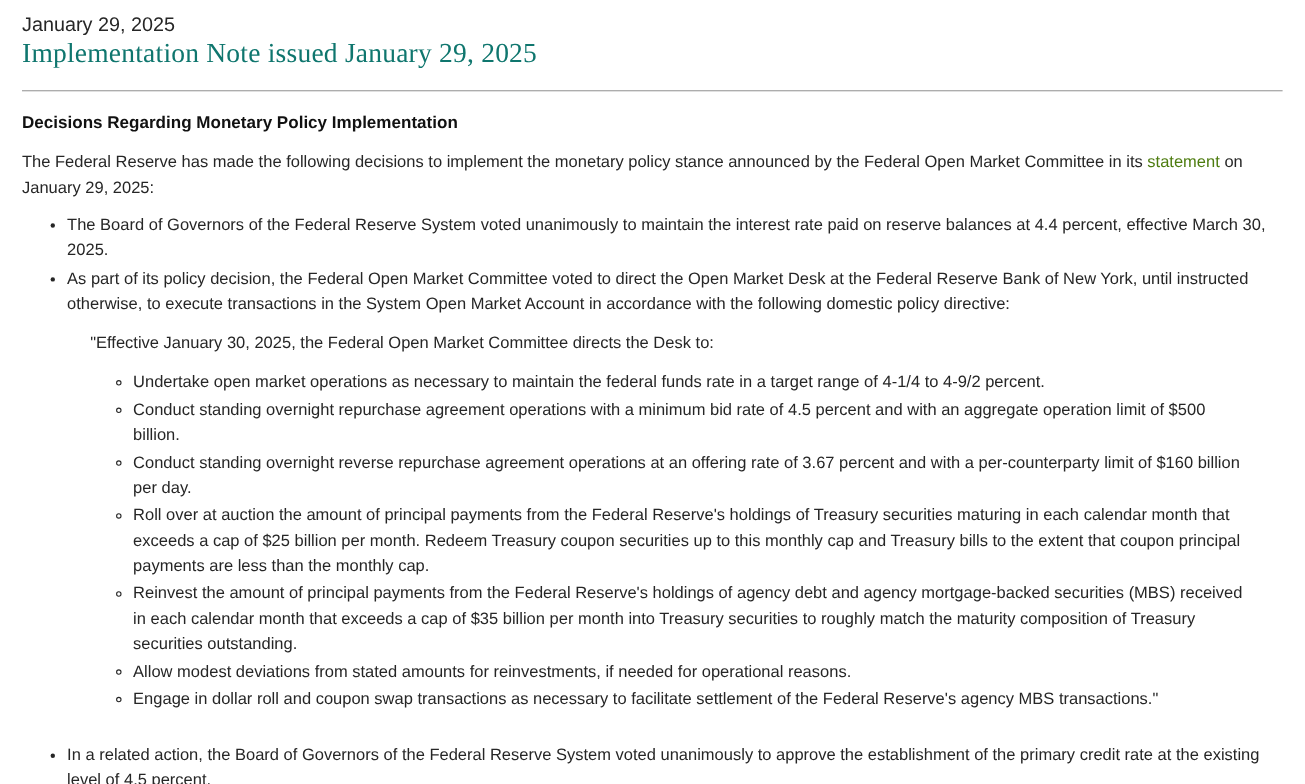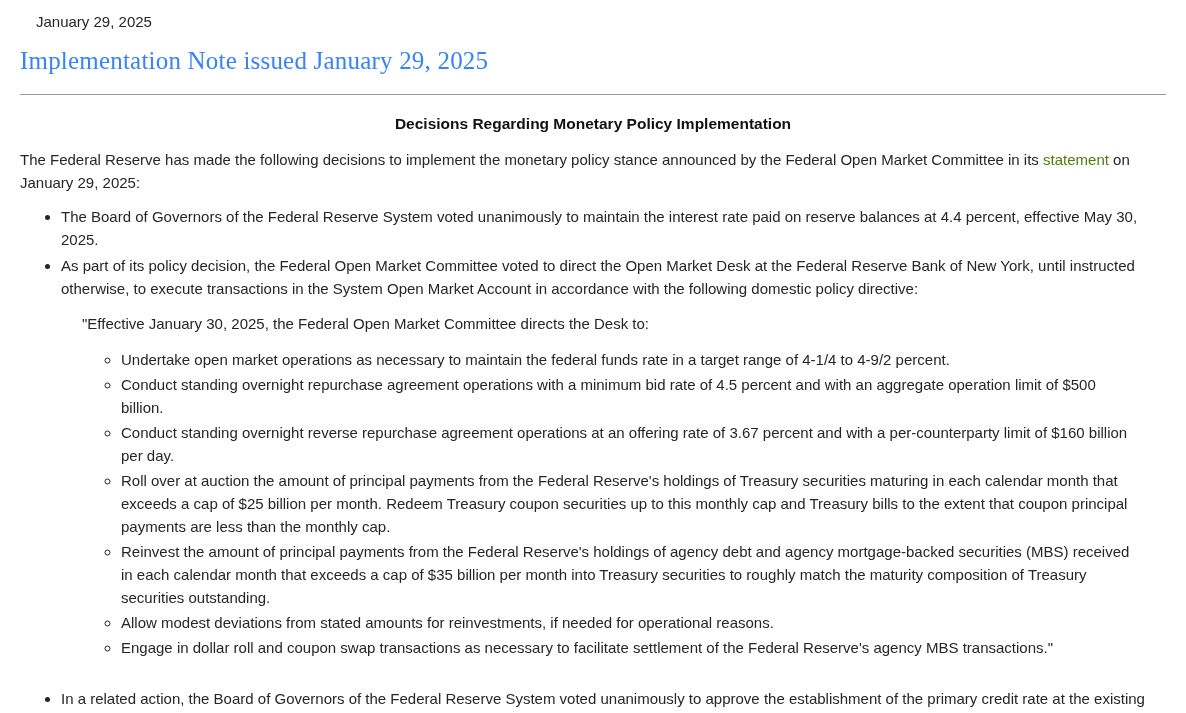--- a/index.html
+++ b/index.html
@@ -7,44 +7,44 @@
   body {
     width: 1186px;
     height: 713px;
     overflow: hidden;
     font-family: "Liberation Sans", sans-serif;
     color: #262626;
   }
   .container { padding: 0 20px 0 20px; }
 
   .date-line {
-    font-size: 15px;
+    font-size: 18px;
     line-height: 18px;
-    margin: 13px 0 0 16px;
+    margin: 13px 0 0 0;
     color: #262626;
   }
 
   h1.page-title {
     font-family: "Liberation Serif", "DejaVu Serif", serif;
     font-weight: 500;
     font-size: 25px;
     line-height: 30px;
-    color: #3b82f6;
-    margin: 15px 0 18px 0;
+    color: #0f766e;
+    margin: 3px 0 18px 0;
     letter-spacing: 0.2px;
   }
 
   hr.divider {
     border: none;
     border-top: 1px solid #9a9a9a;
     margin: 0;
   }
 
   h2.section-heading {
-    text-align: center;
+    text-align: left;
     font-size: 15.5px;
     font-weight: bold;
     color: #111111;
     margin: 20px 0 15px 0;
   }
 
   p.intro {
     font-size: 15px;
     line-height: 23px;
     margin: 0 0 11px 0;
@@ -97,21 +97,21 @@
 
   <h1 class="page-title">Implementation Note issued January 29, 2025</h1>
 
   <hr class="divider">
 
   <h2 class="section-heading">Decisions Regarding Monetary Policy Implementation</h2>
 
   <p class="intro"><span>The Federal Reserve has made the following decisions to implement the monetary policy stance announced by the Federal Open Market Committee in its </span><a class="text-link" href="#">statement</a><span> on January 29, 2025:</span></p>
 
   <ul class="top-list">
-    <li>The Board of Governors of the Federal Reserve System voted unanimously to maintain the interest rate paid on reserve balances at 4.4 percent, effective May 30, 2025.</li>
+    <li>The Board of Governors of the Federal Reserve System voted unanimously to maintain the interest rate paid on reserve balances at 4.4 percent, effective March 30, 2025.</li>
 
     <li>
       <span>As part of its policy decision, the Federal Open Market Committee voted to direct the Open Market Desk at the Federal Reserve Bank of New York, until instructed otherwise, to execute transactions in the System Open Market Account in accordance with the following domestic policy directive:</span>
       <div class="directive">
         <p class="lead">"Effective January 30, 2025, the Federal Open Market Committee directs the Desk to:</p>
         <ul class="sub-list">
           <li>Undertake open market operations as necessary to maintain the federal funds rate in a target range of 4-1/4 to 4-9/2 percent.</li>
           <li>Conduct standing overnight repurchase agreement operations with a minimum bid rate of 4.5 percent and with an aggregate operation limit of $500 billion.</li>
           <li>Conduct standing overnight reverse repurchase agreement operations at an offering rate of 3.67 percent and with a per-counterparty limit of $160 billion per day.</li>
           <li>Roll over at auction the amount of principal payments from the Federal Reserve's holdings of Treasury securities maturing in each calendar month that exceeds a cap of $25 billion per month. Redeem Treasury coupon securities up to this monthly cap and Treasury bills to the extent that coupon principal payments are less than the monthly cap.</li>

